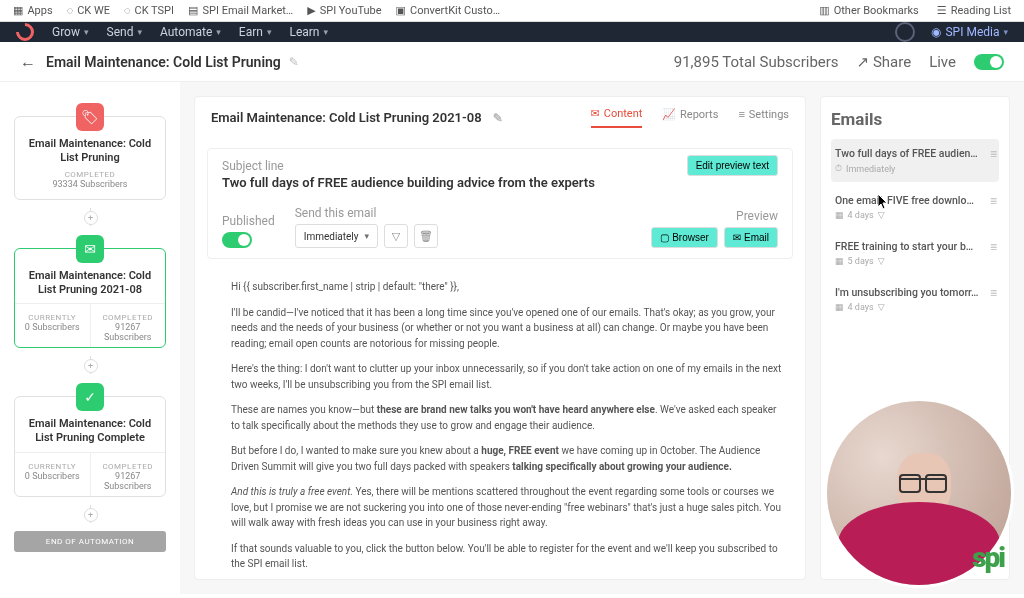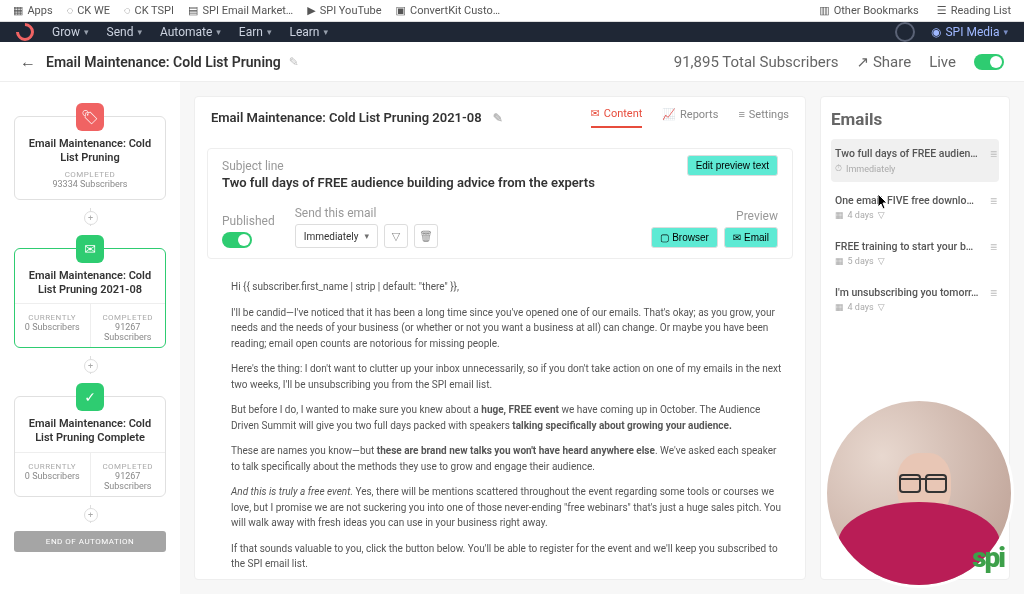--- a/index.html
+++ b/index.html
@@ -252,22 +252,22 @@
               </div>
             </div>
           </div>
         </div>
       </div>
 
       <div class="body-scroll">
         <p>Hi {{ subscriber.first_name | strip | default: "there" }},</p>
         <p>I'll be candid—I've noticed that it has been a long time since you've opened one of our emails. That's okay; as you grow, your needs and the needs of your business (or whether or not you want a business at all) can change. Or maybe you have been reading; email open counts are notorious for missing people.</p>
         <p>Here's the thing: I don't want to clutter up your inbox unnecessarily, so if you don't take action on one of my emails in the next two weeks, I'll be unsubscribing you from the SPI email list.</p>
+        <p><span>These are names you know—but </span><b>these are brand new talks you won't have heard anywhere else</b><span>. We've asked each speaker to talk specifically about the methods they use to grow and engage their audience.</span></p>
         <p><span>But before I do, I wanted to make sure you knew about a </span><b>huge, FREE event</b><span> we have coming up in October. The Audience Driven Summit will give you two full days packed with speakers </span><b>talking specifically about growing your audience.</b></p>
-        <p><span>These are names you know—but </span><b>these are brand new talks you won't have heard anywhere else</b><span>. We've asked each speaker to talk specifically about the methods they use to grow and engage their audience.</span></p>
         <p><span style="font-style:italic">And this is truly a free event.</span> Yes, there will be mentions scattered throughout the event regarding some tools or courses we love, but I promise we are not suckering you into one of those never-ending "free webinars" that's just a huge sales pitch. You will walk away with fresh ideas you can use in your business right away.</p>
         <p><span>If that sounds valuable to you, click the button below. You'll be able to register for the event and we'll keep you subscribed to the SPI email list.</span></p>
 
       </div>
     </div>
 
     <div class="rail">
       <h3>Emails</h3>
       <div class="email-item active">
         <div class="t">Two full days of FREE audienc…</div>

